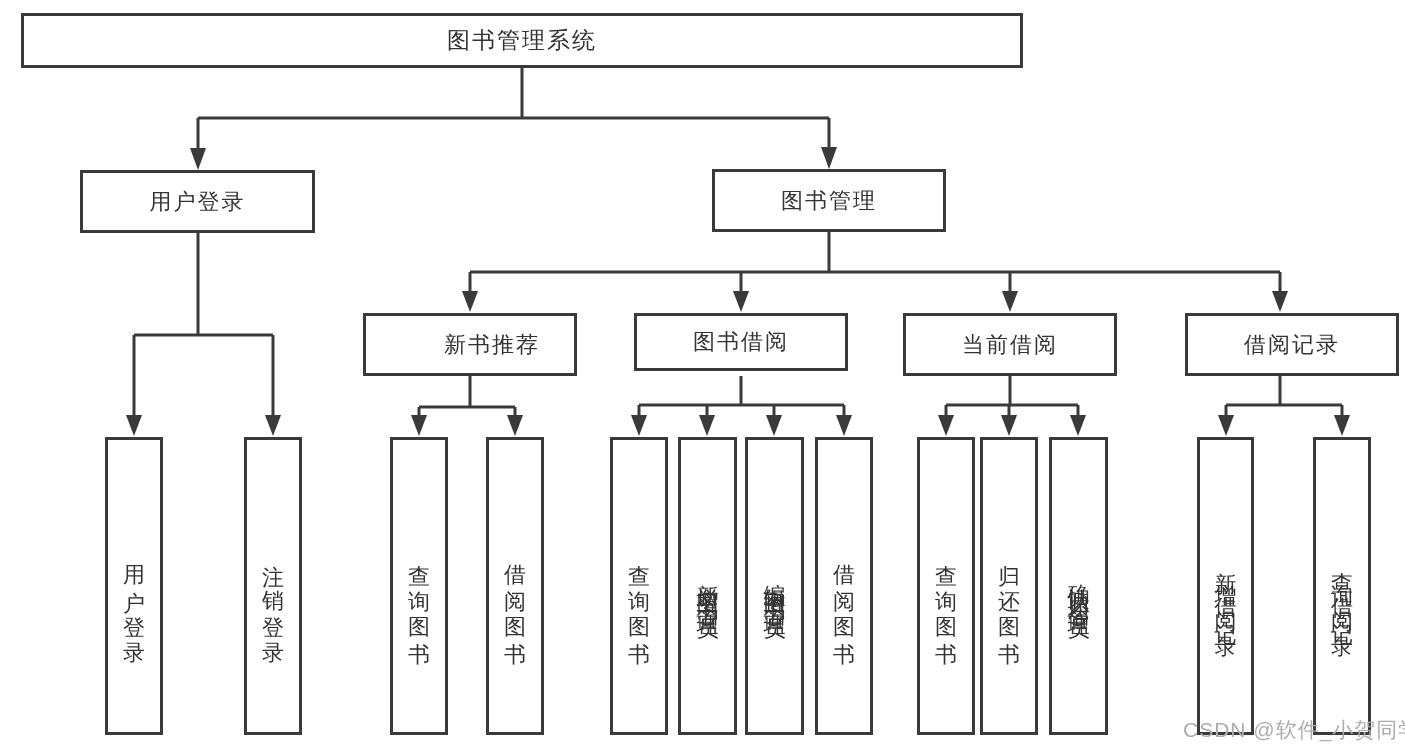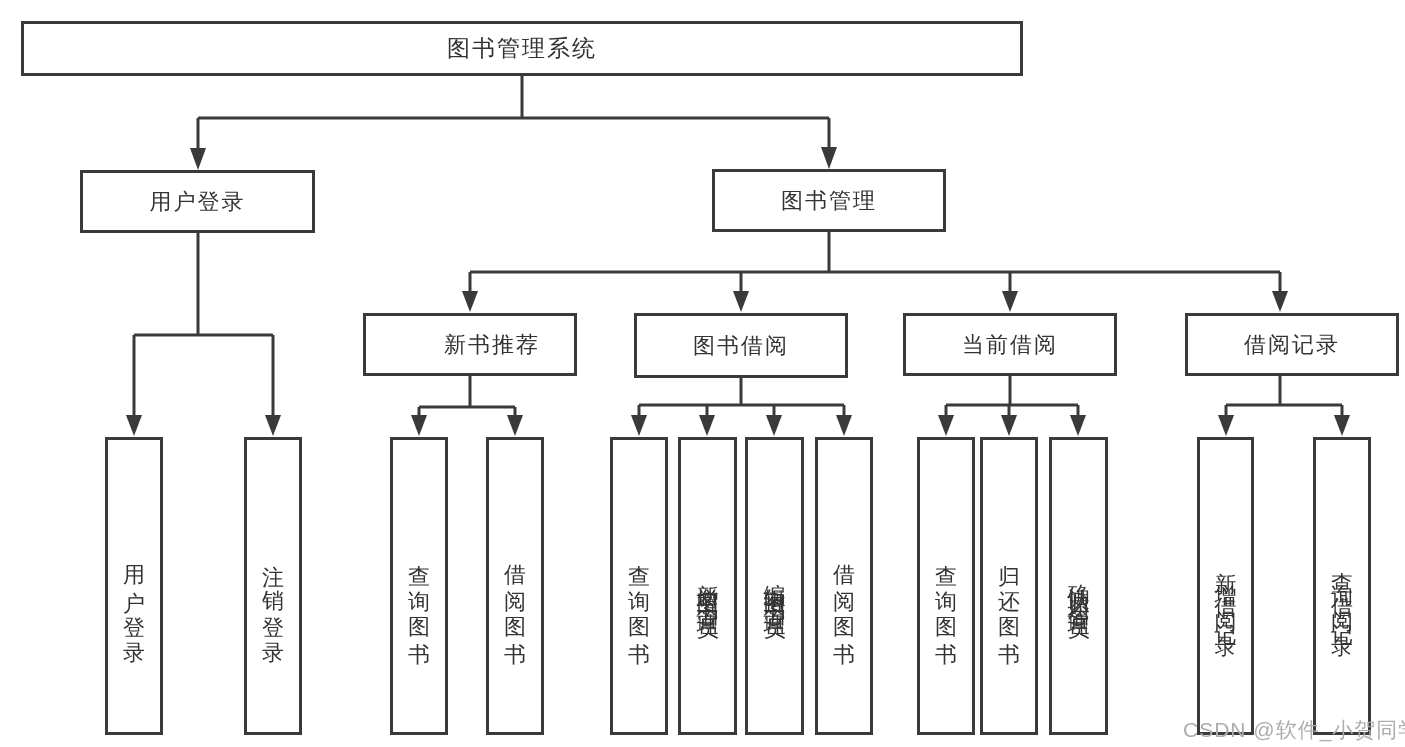--- a/index.html
+++ b/index.html
@@ -10,21 +10,21 @@
     background:var(--bg,#fff); overflow:hidden;
   }
   svg.wires { position:absolute; left:0; top:0; width:1405px; height:747px; }
   svg.wires path { stroke:var(--line,#3a3a3a); stroke-width:3; fill:none; }
   svg.wires polygon { fill:var(--line,#3a3a3a); }
   .box {
     position:absolute; background:#fff; border:3px solid var(--line,#3a3a3a);
     display:flex; align-items:center; justify-content:center;
     font-size:22px; color:var(--text,#333); letter-spacing:2px; white-space:nowrap;
   }
-  .box.root { font-size:23px;margin-top:8px; }
+  .box.root { font-size:23px; }
   .leaf {
     position:absolute; background:#fff; border:3px solid var(--line,#3a3a3a);
     display:flex; align-items:center; justify-content:center; color:var(--text,#333);
   }
   .leaf > span { writing-mode:vertical-rl; text-orientation:mixed; font-size:22px; line-height:1; }
   .ls-wide  > span { letter-spacing:26px; margin-top:26px; }
   .ls-mid   > span { letter-spacing:13px; margin-top:13px; }
   .ls-tight > span { letter-spacing:5px;  margin-top:5px; }
   .watermark {
     position:absolute; left:1183px; top:716px; font-size:21px;
@@ -71,21 +71,21 @@
     <polygon points="1218,415 1234,415 1226,436"></polygon>
     <polygon points="1334,415 1350,415 1342,436"></polygon>
   </svg>
 
   <div class="box root" style="left:21px; top:13px; width:1002px; height:55px;">图书管理系统</div>
 
   <div class="box" style="left:80px; top:170px; width:235px; height:63px;">用户登录</div>
   <div class="box" style="left:712px; top:169px; width:234px; height:63px;text-align:center;">图书管理</div>
 
   <div class="box" style="left:363px; top:313px; width:214px; height:63px;padding-left:44px;">新书推荐</div>
-  <div class="box" style="left:634px; top:313px; width:214px; height:65px;">图书借阅</div>
+  <div class="box" style="left:634px; top:313px; width:214px; height:58px;">图书借阅</div>
   <div class="box" style="left:903px; top:313px; width:214px; height:63px;font-family:Liberation Serif, serif;">当前借阅</div>
   <div class="box" style="left:1173px; top:313px; width:214px; height:63px;margin-left:12px;">借阅记录</div>
 
   <div class="leaf ls-wide" style="left:105px; top:437px; width:58px; height:298px;">
     <span>用户登录</span>
   </div>
   <div class="leaf ls-wide" style="left:244px; top:437px; width:58px; height:298px;">
     <span>注销登录</span>
   </div>
 

